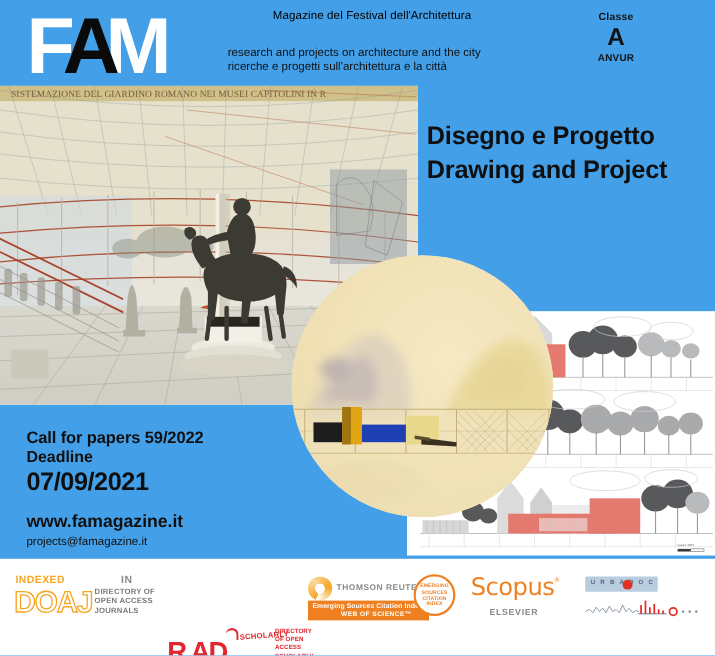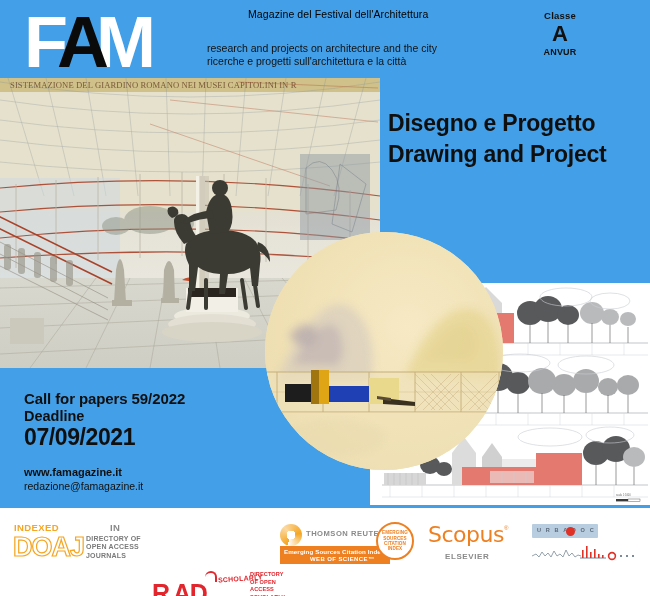--- a/index.html
+++ b/index.html
@@ -93,21 +93,21 @@
     white-space:nowrap;
   }
 
   
   .cfp{position:absolute;left:24px;top:377px;color:#0f0f0f;margin-top:13px;}
   .cfp .cfp-t{font-size:15px;font-weight:bold;letter-spacing:-.1px;}
   .dl{position:absolute;left:24px;top:408px;color:#0f0f0f;}
   .dl .dl-label{font-size:14.5px;font-weight:bold;}
   .dl .dl-date{font-size:23px;font-weight:bold;line-height:27px;letter-spacing:-.4px;}
   .web{position:absolute;left:24px;top:466px;color:#0f0f0f;}
-  .web .w1{font-size:11px;font-weight:bold;}
+  .web .w1{font-size:16px;font-weight:bold;}
   .web .w2{font-size:10.5px;margin-top:2px;}
 
   
   .footer{
     position:absolute;left:0;top:508px;width:650px;height:88px;background:#ffffff;
   }
 
   
   .doaj{position:absolute;left:14px;top:14px;width:145px;height:40px;}
   .doaj .idx{position:absolute;left:0;top:0;font-size:9.5px;font-weight:bold;letter-spacing:.4px;}
@@ -606,21 +606,21 @@
     <div class="cfp-t">Call for papers 59/2022</div>
   </div>
 
   <div class="dl">
     <div class="dl-label">Deadline</div>
     <div class="dl-date">07/09/2021</div>
   </div>
 
   <div class="web">
     <div class="w1">www.famagazine.it</div>
-    <div class="w2">redazione@famagazine.it</div>
+    <div class="w2">projects@famagazine.it</div>
   </div>
 
   <div class="footer">
 
     <div class="doaj">
       <div class="idx">
         <span class="o">INDEXED</span>
         <span class="g">IN</span>
       </div>
       <div class="word">DOAJ</div>

